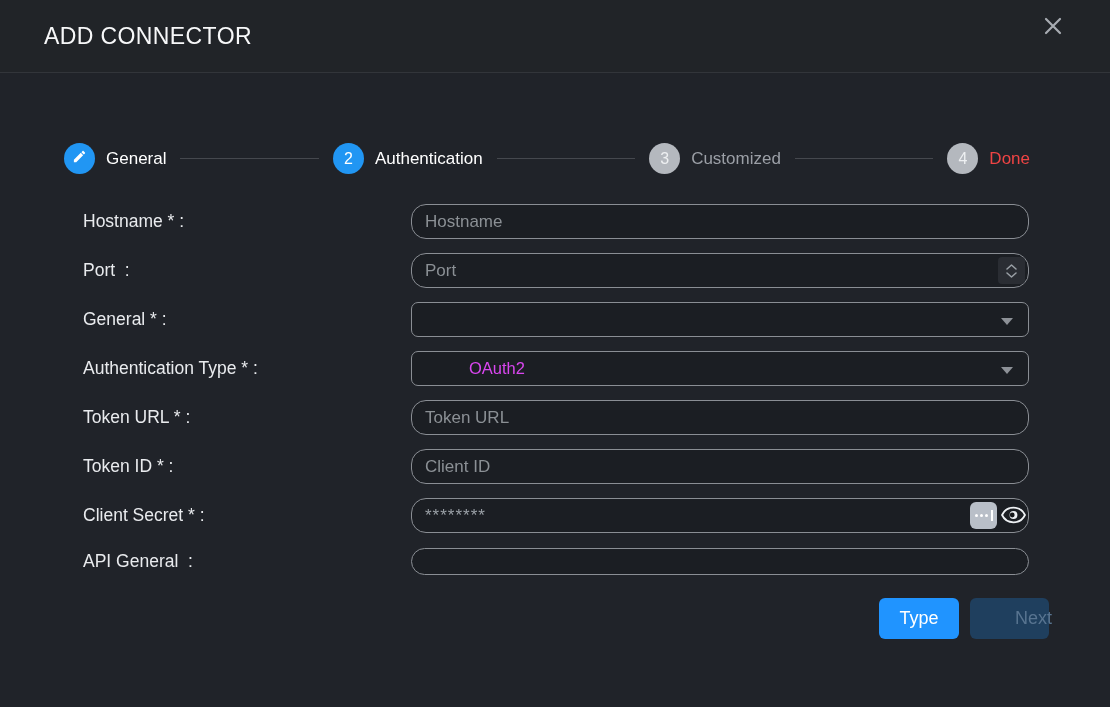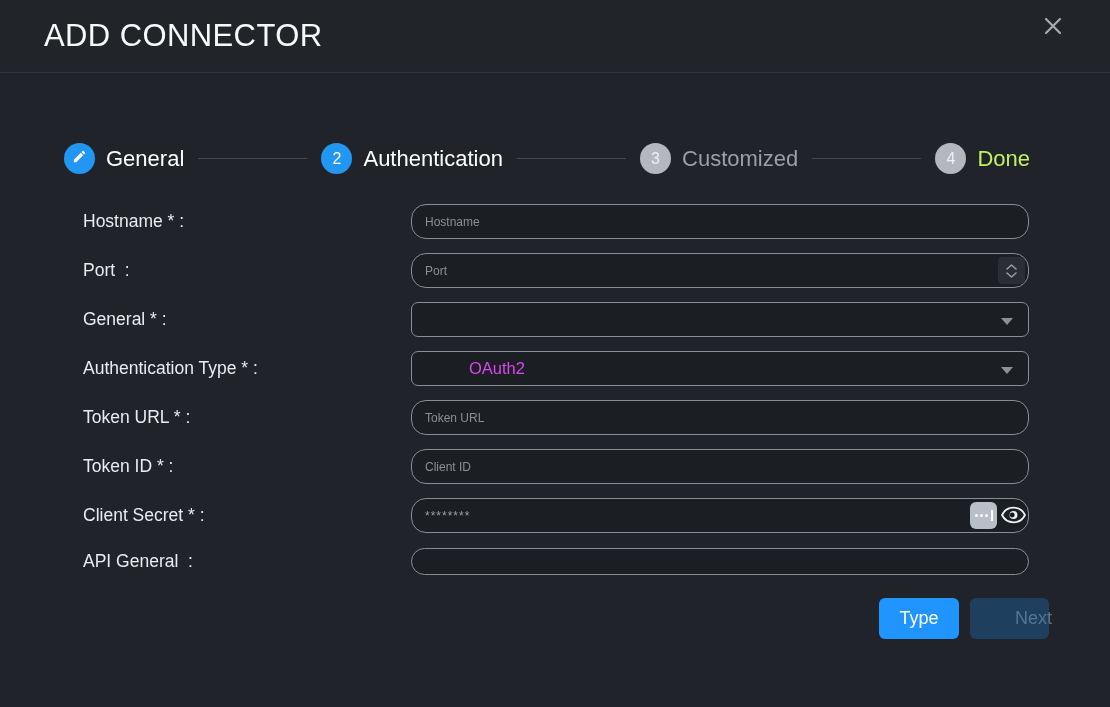--- a/index.html
+++ b/index.html
@@ -4,49 +4,49 @@
 <style>
   * { margin:0; padding:0; box-sizing:border-box; }
   html,body { width:1110px; height:707px; background:#202329; overflow:hidden;
               font-family:"Liberation Sans", sans-serif; }
   .dialog { position:relative; width:1110px; height:707px; background:#202329; }
 
   
   .dlg-header { position:absolute; top:0; left:0; right:0; height:73px;
                 background:#212428; border-bottom:1px solid #32353a;
                 display:flex; align-items:center; padding-left:44px; }
-  .dlg-title { color:#f7f8f9; font-size:31px; font-weight:500; letter-spacing:.4px; }
+  .dlg-title { color:#f7f8f9; font-size:23px; font-weight:500; letter-spacing:.4px; }
   .close-btn { position:absolute; top:15px; right:46px; width:22px; height:22px;
                cursor:pointer; }
   .close-btn svg { display:block; }
 
   
   .stepper { position:absolute; top:143px; left:64px; right:80px;
              display:flex; align-items:center; }
   .step { display:flex; align-items:center; }
   .step-circle { width:31px; height:31px; border-radius:50%; display:flex;
                  align-items:center; justify-content:center; font-size:16px;
                  flex:0 0 auto; }
   .step-circle.active { background:#2196f3; color:#ffffff; }
   .step-circle.pending { background:#b4b8be; color:#eef0f2; }
-  .step-label { margin-left:11px; font-size:22px; white-space:nowrap; }
+  .step-label { margin-left:11px; font-size:17px; white-space:nowrap; }
   .step-label.bright { color:#ffffff; }
   .step-label.dim { color:#9b9fa6; }
-  .step-label.done { color:#bef264; }
+  .step-label.done { color:#ef4444; }
   .step-line { flex:1 1 auto; height:1px; background:#45484e; margin:0 14px; }
 
   
   .form { position:absolute; top:0; left:0; width:932px; height:707px; }
   .form-row { position:absolute; left:83px; width:945px; }
   .form-label { position:absolute; left:0; top:0; height:35px; line-height:35px;
                 color:#e9ebee; font-size:17.5px; white-space:pre; }
   .field-wrap { position:absolute; left:328px; top:0; width:618px; height:35px; }
   .field-wrap.short { height:27px; }
   .tinput { width:100%; height:100%; background:#1b1e23; border:1px solid #8a8e94;
-            border-radius:15px; padding:0 13px; color:#e8eaec; font-size:12px;
+            border-radius:15px; padding:0 13px; color:#e8eaec; font-size:17px;
             font-family:"Liberation Sans", sans-serif; outline:none; }
   .tinput::placeholder { color:#8b9095; opacity:1; }
   .tinput.secret { color:#9aa0a6; letter-spacing:1px; padding-right:70px; }
 
   
   .spinner-box { position:absolute; right:4px; top:4px; width:27px; height:27px;
                  background:#2a2d33; border-radius:4px; display:flex; flex-direction:column;
                  align-items:center; justify-content:center; gap:2px; cursor:pointer; }
 
   

